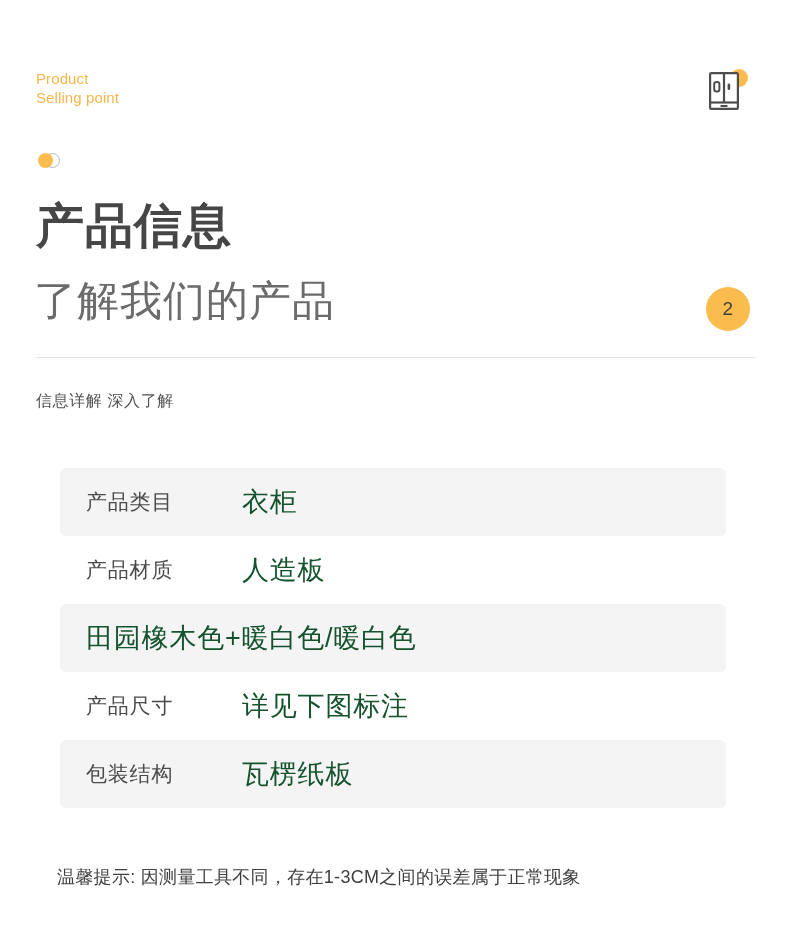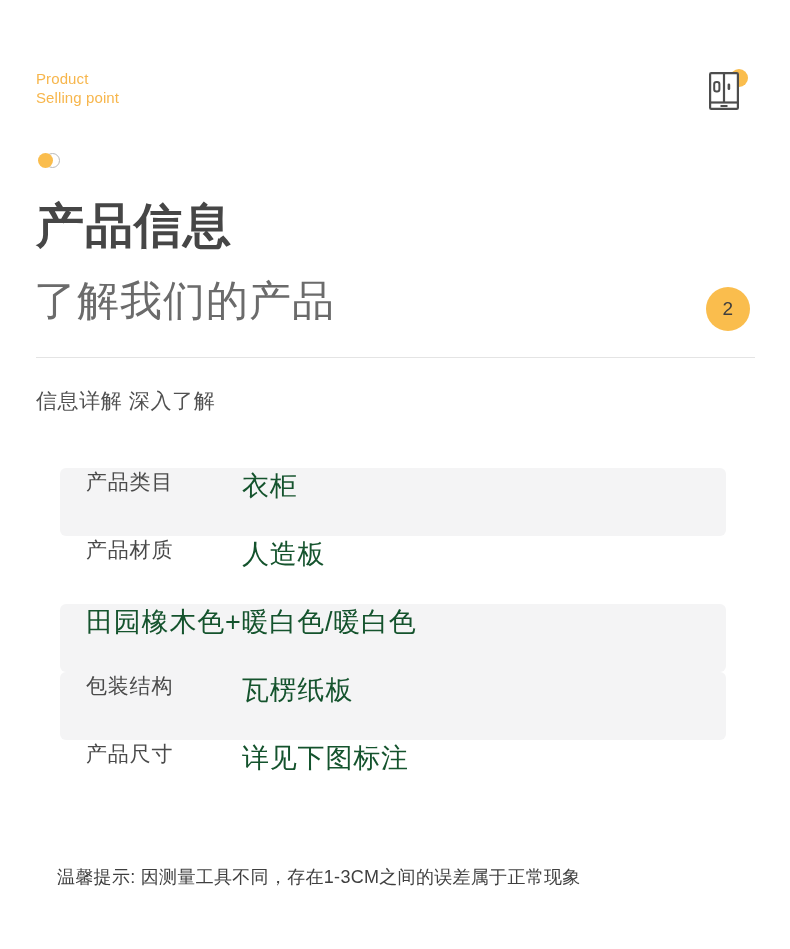--- a/index.html
+++ b/index.html
@@ -132,38 +132,38 @@
     width: 719px;
     height: 1px;
     background: #e4e4e4;
   }
 
   
   .section-caption {
     position: absolute;
     left: 36px;
     top: 386px;
-    font-size: 21px;
+    font-size: 16px;
     line-height: 30px;
     color: #515151;
     font-weight: 400;
     letter-spacing: 0.6px;
   }
 
   
   .spec-table {
     position: absolute;
     left: 60px;
     top: 468px;
     width: 666px;
   }
   .spec-row {
     height: 68px;
     display: flex;
-    align-items: flex-start;
+    align-items: center;
     border-radius: 6px;
     padding-left: 26px;
   }
   .spec-row.shaded { background: #f4f4f5; }
   .spec-row.plain  { background: #ffffff; }
 
   .spec-label {
     width: 156px;
     flex: 0 0 156px;
     font-size: 21px;
@@ -230,27 +230,27 @@
 
     <div class="spec-row plain">
       <span class="spec-label">产品材质</span>
       <span class="spec-value">人造板</span>
     </div>
 
     <div class="spec-row shaded">
       <span class="spec-value">田园橡木色+暖白色/暖白色</span>
     </div>
 
+    <div class="spec-row plain">
+      <span class="spec-label">产品尺寸</span>
+      <span class="spec-value">详见下图标注</span>
+    </div>
+
     <div class="spec-row shaded">
       <span class="spec-label">包装结构</span>
       <span class="spec-value">瓦楞纸板</span>
     </div>
 
-    <div class="spec-row plain">
-      <span class="spec-label">产品尺寸</span>
-      <span class="spec-value">详见下图标注</span>
-    </div>
-
   </div>
 
   <div class="footnote">温馨提示: 因测量工具不同，存在1-3CM之间的误差属于正常现象</div>
 
 </div>
 
 </body></html>

